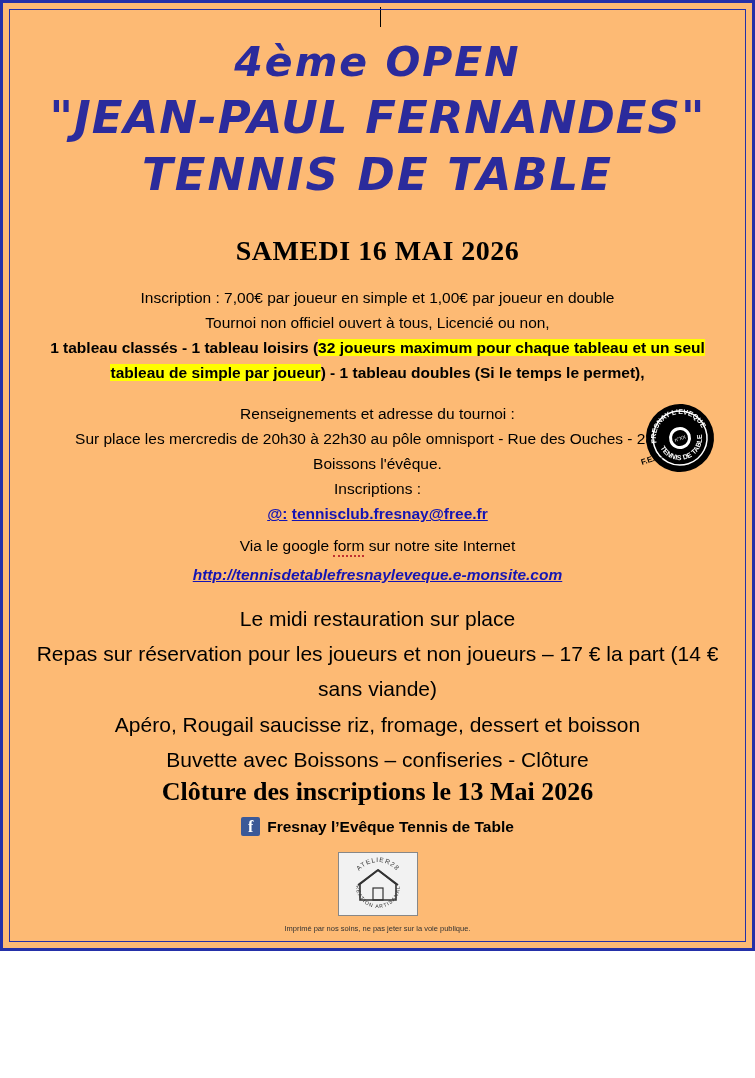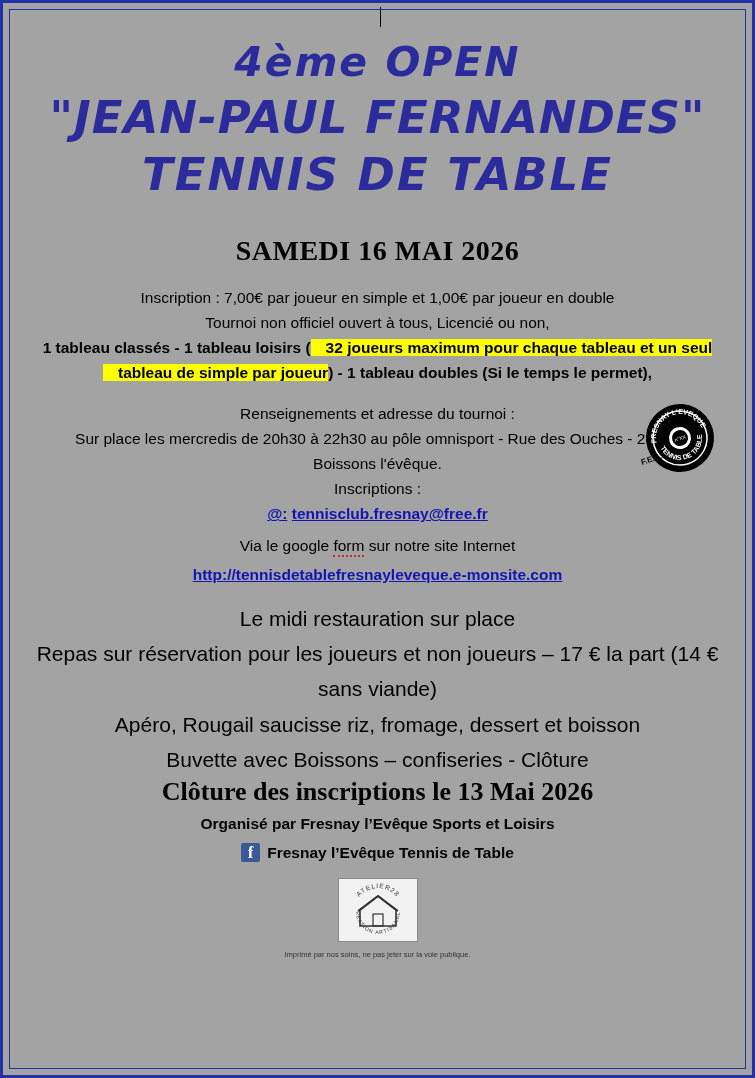--- a/index.html
+++ b/index.html
@@ -9,23 +9,23 @@
   body {
     width: 755px;
     height: 1078px;
     background: #ffffff;
     font-family: "Liberation Serif", serif;
     overflow: hidden;
   }
   .page {
     position: relative;
     width: 755px;
-    height: 1078px;
+    height: 951px;
     box-sizing: border-box;
-    background: #a3a3a3;
+    background: #fdba74;
     border: 3px solid #2430a8;
     padding: 0;
   }
   .inner {
     position: absolute;
     top: 6px; left: 6px; right: 6px; bottom: 6px;
     border: 1px solid #2430a8;
     box-sizing: border-box;
   }
   .content {
@@ -91,40 +91,40 @@
     font-family: "Liberation Sans", sans-serif;
     color: #000;
     font-size: 15.5px;
     line-height: 1.62;
     margin-top: 18px;
   }
   .body-text .row { display: block; }
   .strong { font-weight: bold; }
   .hl {
     background: #ffff00;
-    padding-left: 15px;
   }
 
   .section2 {
     font-family: "Liberation Sans", sans-serif;
     font-size: 15.5px;
     line-height: 1.62;
     margin-top: 16px;
     position: relative;
   }
   .link {
     color: #1414b4;
     text-decoration: underline;
     font-weight: bold;
   }
   .link-big {
     color: #1414b4;
     text-decoration: underline;
     font-weight: bold;
     font-size: 15.5px;
+    font-style: italic;
   }
   .at {
     color: #1414b4;
     text-decoration: underline;
     font-weight: bold;
   }
   .squiggle {
     border-bottom: 2px dotted #c03030;
     padding-bottom: 1px;
   }
@@ -265,21 +265,20 @@
     </div>
 
     <div class="resto">
       <div>Le midi restauration sur place</div>
       <div>Repas sur réservation pour les joueurs et non joueurs – 17 € la part (14 € sans viande)</div>
       <div>Apéro, Rougail saucisse riz, fromage, dessert et boisson</div>
       <div>Buvette avec Boissons – confiseries - Clôture</div>
     </div>
 
     <div class="closing">Clôture des inscriptions le 13 Mai 2026</div>
-    <div class="organiser">Organisé par Fresnay l’Evêque Sports et Loisirs</div>
 
     <div class="fb-row">
       <span class="fb-icon">f</span>
       <span>Fresnay l’Evêque Tennis de Table</span>
     </div>
 
     <div class="sponsor">
       <div class="sponsor-box">
         <svg width="76" height="60" viewBox="0 0 76 60">
           <path d="M38 16 L56 30 L56 46 L20 46 L20 30 Z" fill="none" stroke="#333" stroke-width="1.6"></path>

